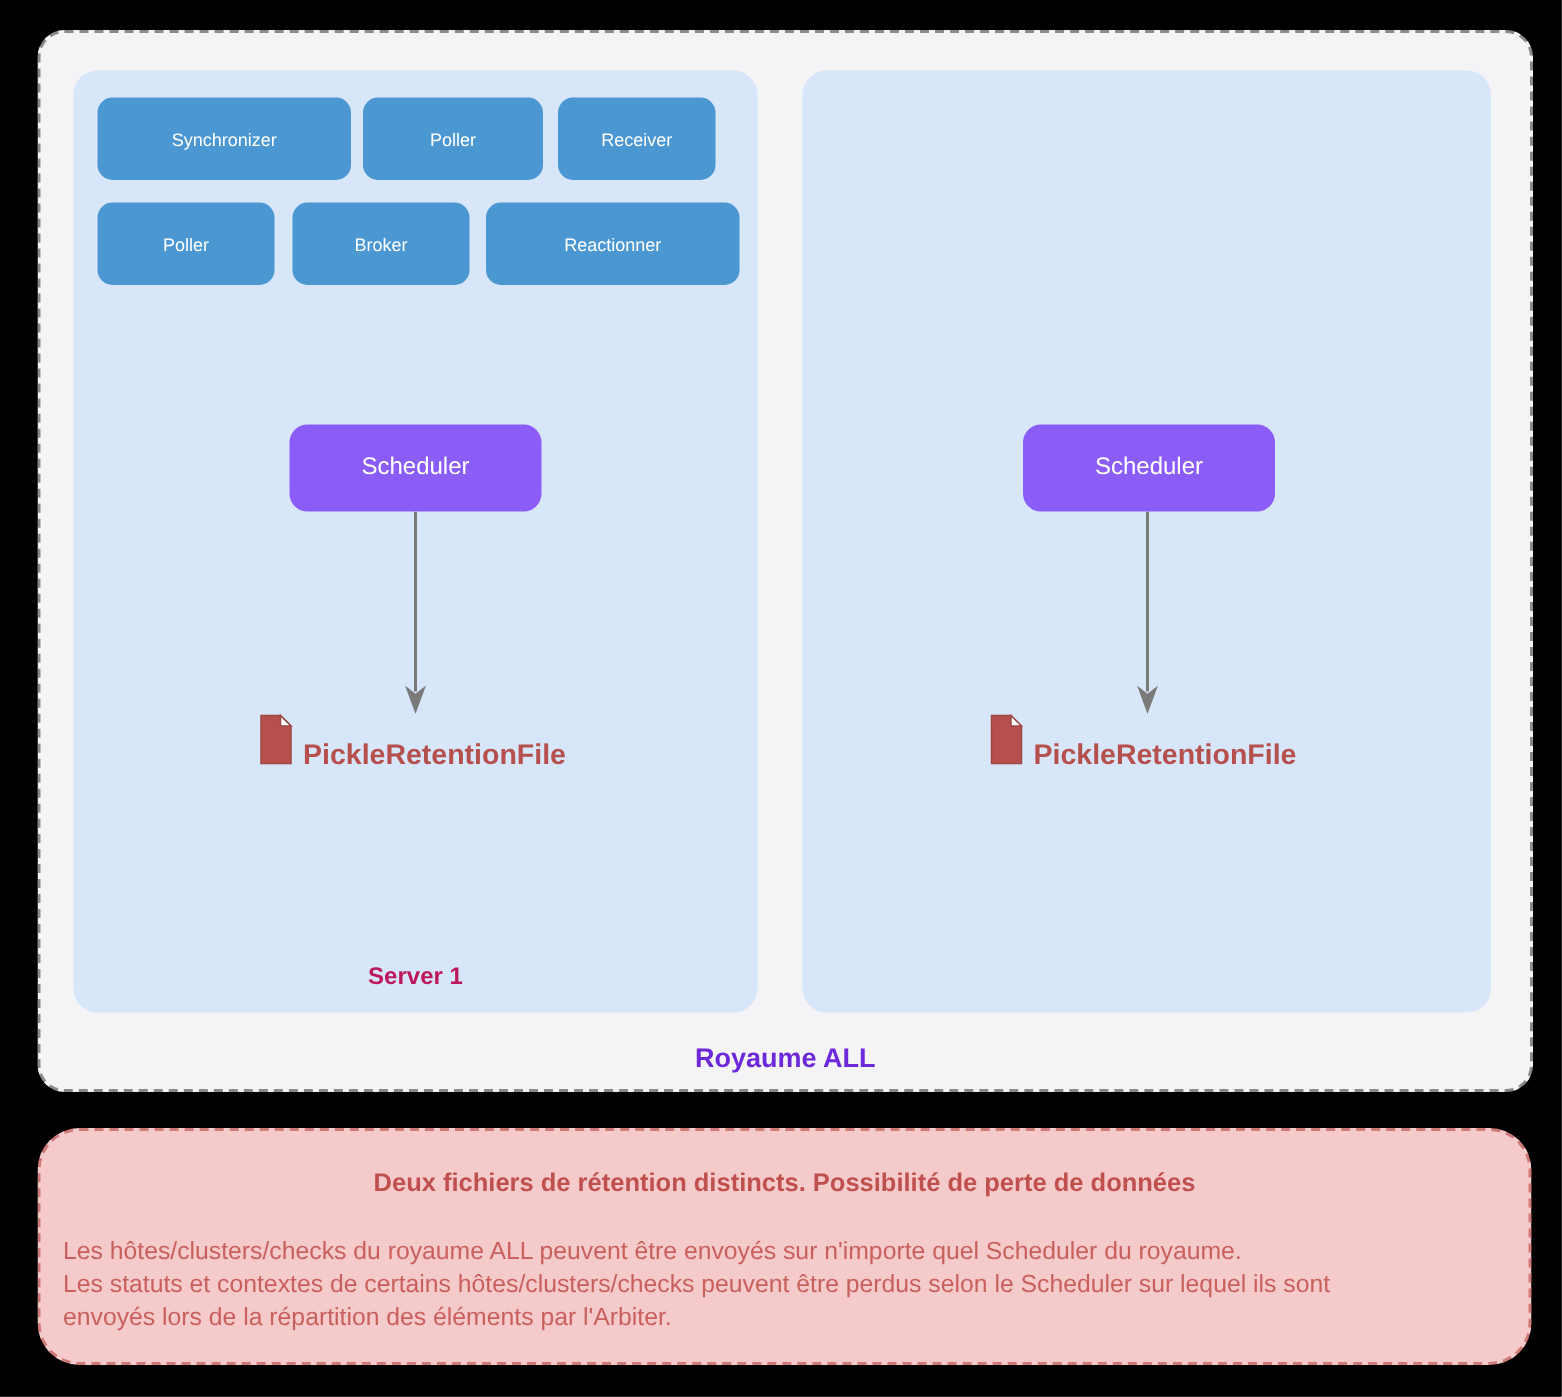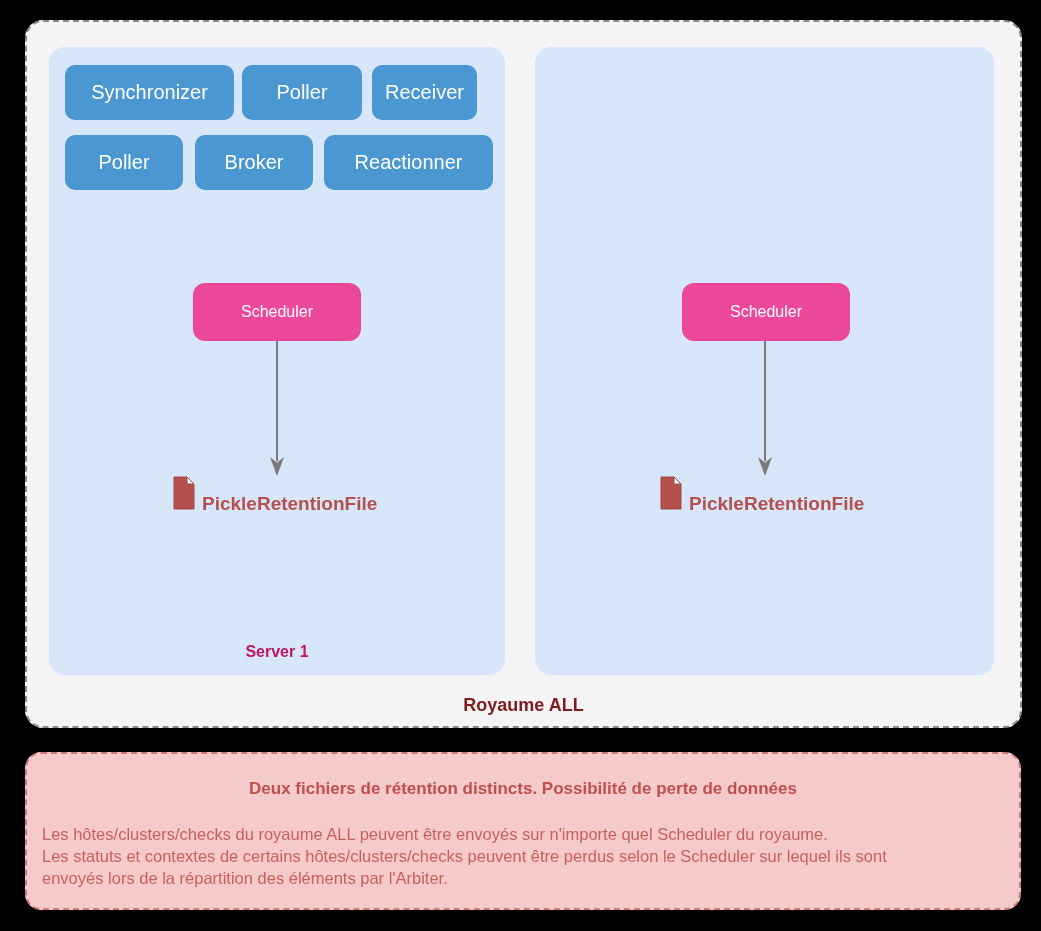--- a/index.html
+++ b/index.html
@@ -27,21 +27,21 @@
     border-radius: 18px;
   }
   .realm-label {
     position: absolute;
     left: 0;
     right: 0;
     bottom: 10px;
     text-align: center;
     font-size: 18px;
     font-weight: bold;
-    color: #7f1d1d;
+    color: #6d28d9;
   }
   
   .server-panel {
     position: absolute;
     top: 25px;
     height: 628px;
     background: #d8e6f9;
     border-radius: 16px;
   }
   .server-panel.left  { left: 22px;  width: 456px; }
@@ -56,39 +56,39 @@
     font-weight: bold;
     color: #be185d;
   }
   
   .daemon-box {
     position: absolute;
     height: 55px;
     background: #4a97d2;
     border-radius: 10px;
     color: #ffffff;
-    font-size: 20px;
+    font-size: 12px;
     display: flex;
     align-items: center;
     justify-content: center;
     text-align: center;
   }
   .daemon-synchronizer { left: 16px;  top: 18px; width: 169px; }
   .daemon-arbiter      { left: 193px; top: 18px; width: 120px; }
   .daemon-receiver     { left: 323px; top: 18px; width: 105px; }
   .daemon-poller       { left: 16px;  top: 88px; width: 118px; }
   .daemon-broker       { left: 146px; top: 88px; width: 118px; }
   .daemon-reactionner  { left: 275px; top: 88px; width: 169px; }
   
   .scheduler-box {
     position: absolute;
     top: 236px;
     width: 168px;
     height: 58px;
-    background: #ec4899;
+    background: #8b5cf6;
     border-radius: 12px;
     color: #ffffff;
     font-size: 16px;
     display: flex;
     align-items: center;
     justify-content: center;
   }
   .server-panel.left  .scheduler-box { left: 144px; }
   .server-panel.right .scheduler-box { left: 147px; }
   
@@ -119,21 +119,21 @@
   }
   
   .warning-box {
     position: absolute;
     left: 25px;
     top: 752px;
     width: 992px;
     height: 154px;
     background: #f5caca;
     border: 2px dashed #cf7a77;
-    border-radius: 16px;
+    border-radius: 28px;
     box-sizing: content-box;
     padding: 0;
   }
   .warning-title {
     margin-top: 25px;
     text-align: center;
     font-size: 17px;
     font-weight: bold;
     color: #c0504d;
   }

